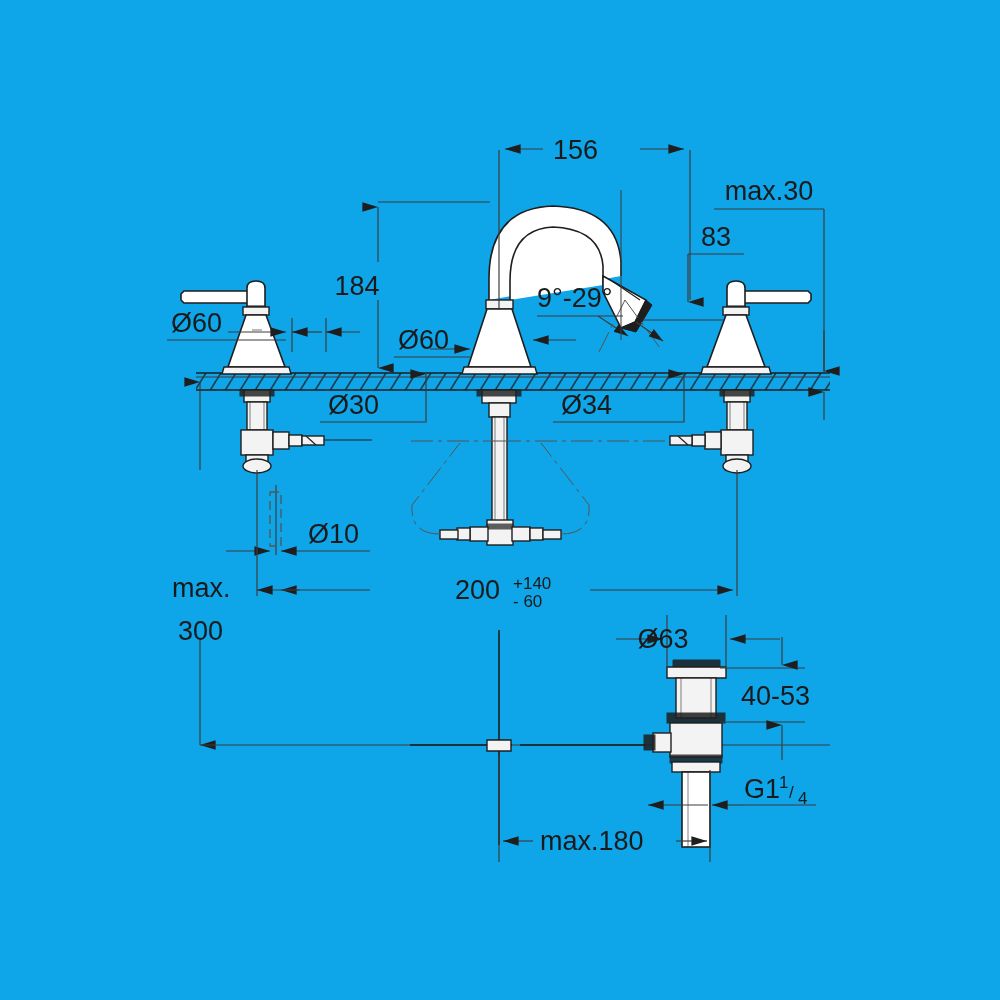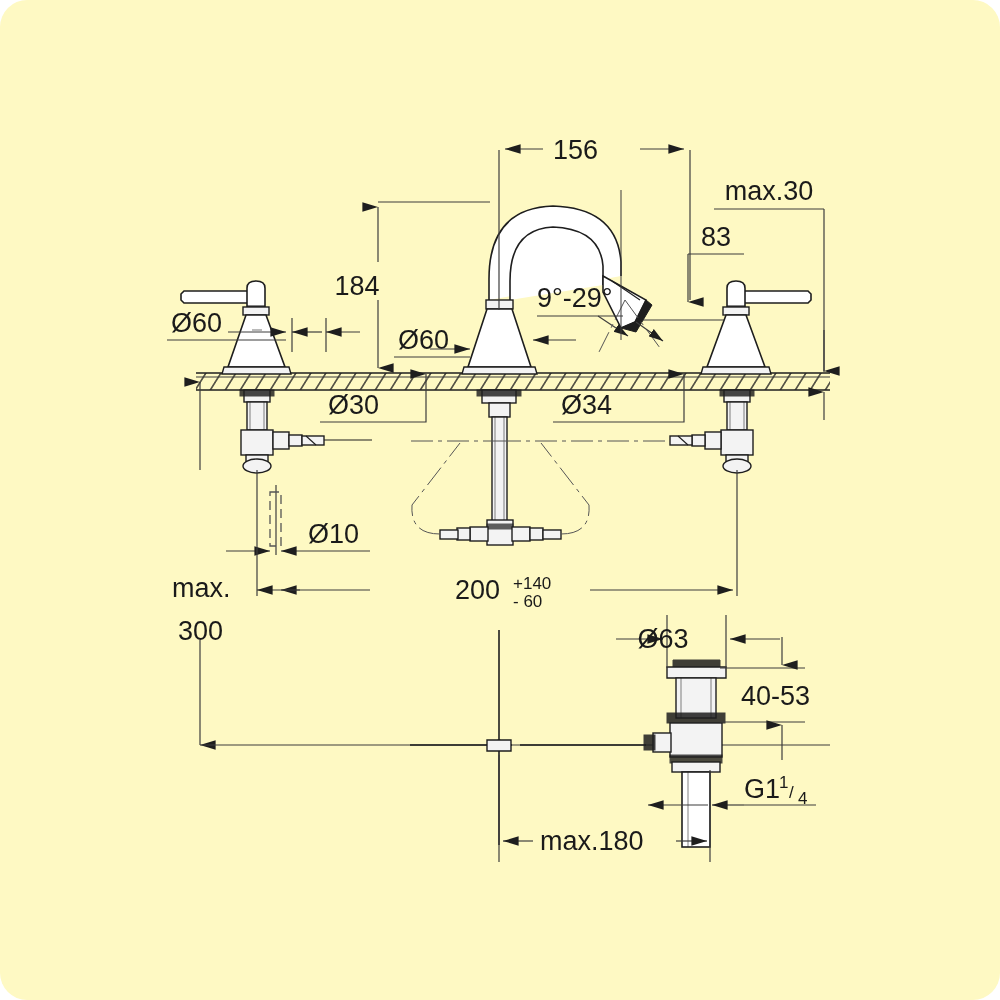--- a/index.html
+++ b/index.html
@@ -8,23 +8,22 @@
     padding: 0;
     background: #ffffff;
   }
   body {
     font-family: "Liberation Sans", sans-serif;
   }
   #sheet {
     position: relative;
     width: 1000px;
     height: 1000px;
-    background: #fef9c3;
+    background: #0ea5e9;
     overflow: hidden;
-    border-radius: 27px;
   }
   #drawing {
     position: absolute;
     left: 0;
     top: 0;
     width: 1000px;
     height: 1000px;
   }
   .dimtext {
     font-family: "Liberation Sans", sans-serif;

